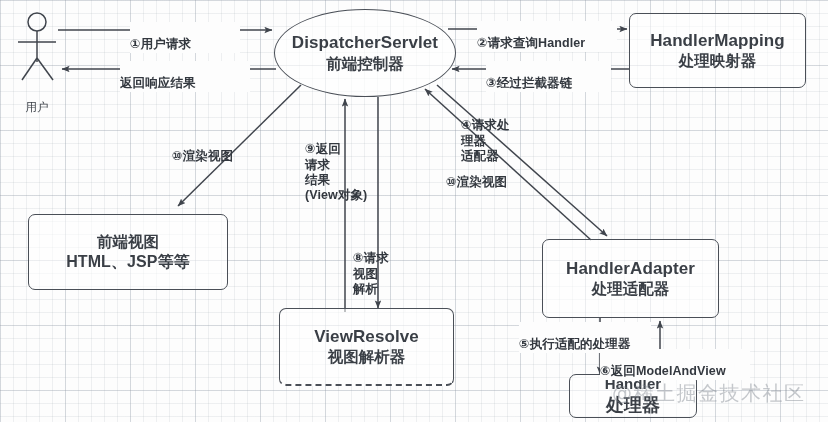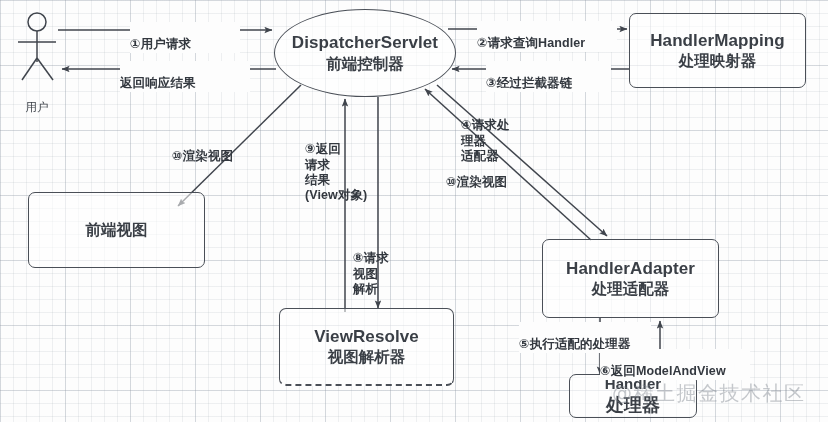--- a/index.html
+++ b/index.html
@@ -155,22 +155,23 @@
   <div class="node box" style="left:569px; top:374px; width:128px; height:44px;text-align:right;">
     <div class="t-en" style="font-size:15px;">Handler</div>
     <div class="t-cn" style="font-size:18px;">处理器</div>
   </div>
 
   <div class="node box box-dashed-bottom" style="left:279px; top:308px; width:175px; height:78px;">
     <div class="t-en">ViewResolve</div>
     <div class="t-cn">视图解析器</div>
   </div>
 
-  <div class="node box" style="left:28px; top:192px; width:177px; height:76px;">
+  <div class="node box" style="left:28px; top:214px; width:200px; height:76px;">
     <div class="t-cn">前端视图</div>
+    <div class="t-en" style="font-size:16px;">HTML、JSP等等</div>
   </div>
 
   <div class="edge-label" style="left:130px; top:22px; width:110px; background:#fdfdfd;">
     <span>①用户请求</span>
   </div>
 
   <div class="edge-label" style="left:120px; top:61px; width:130px; background:#fdfdfd;">
     <span>返回响应结果</span>
   </div>
 

